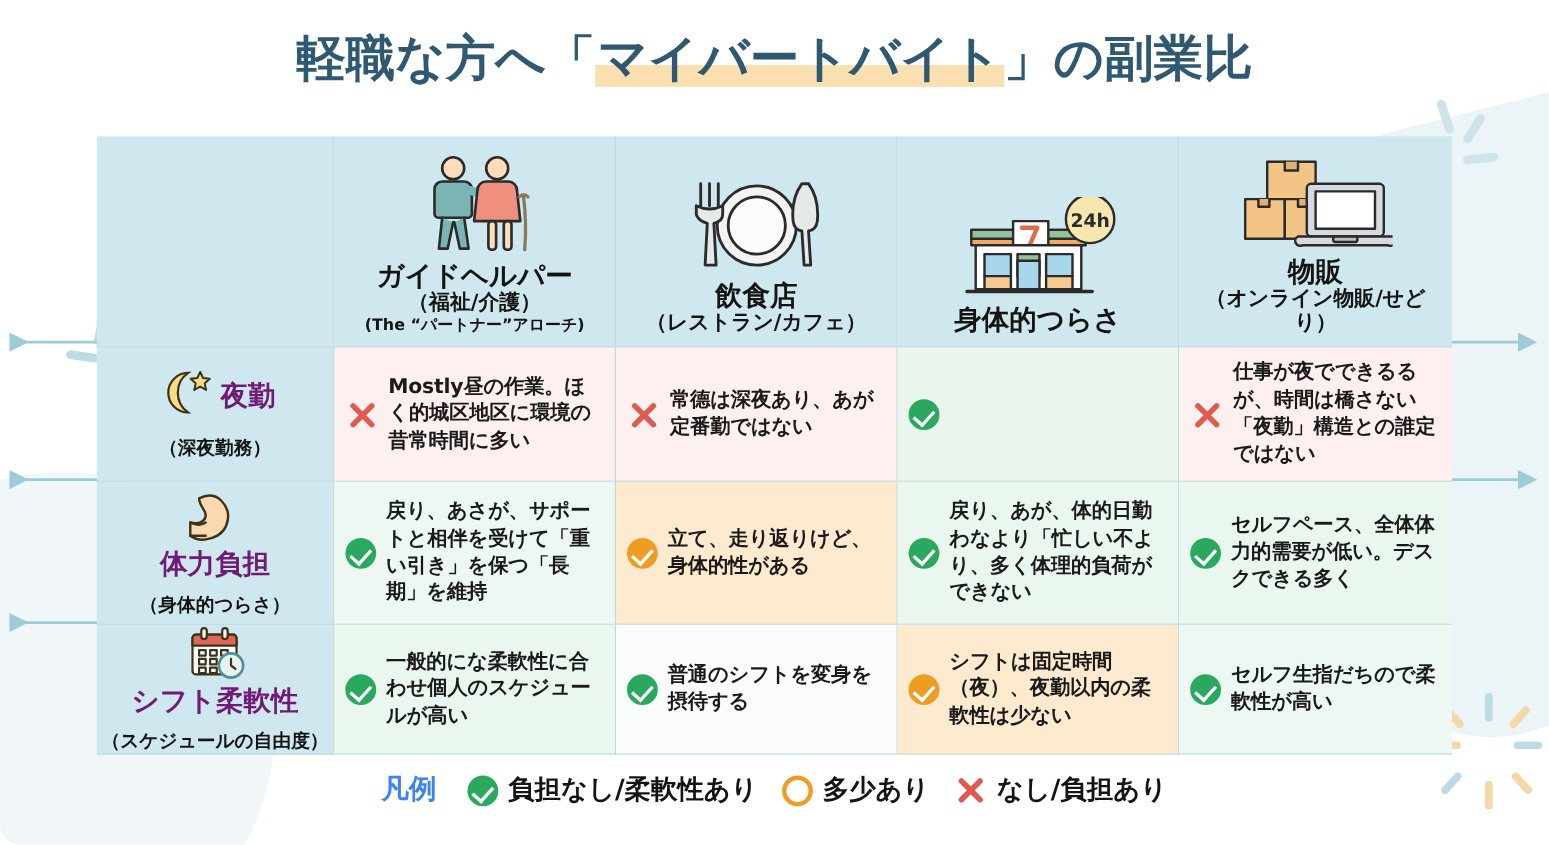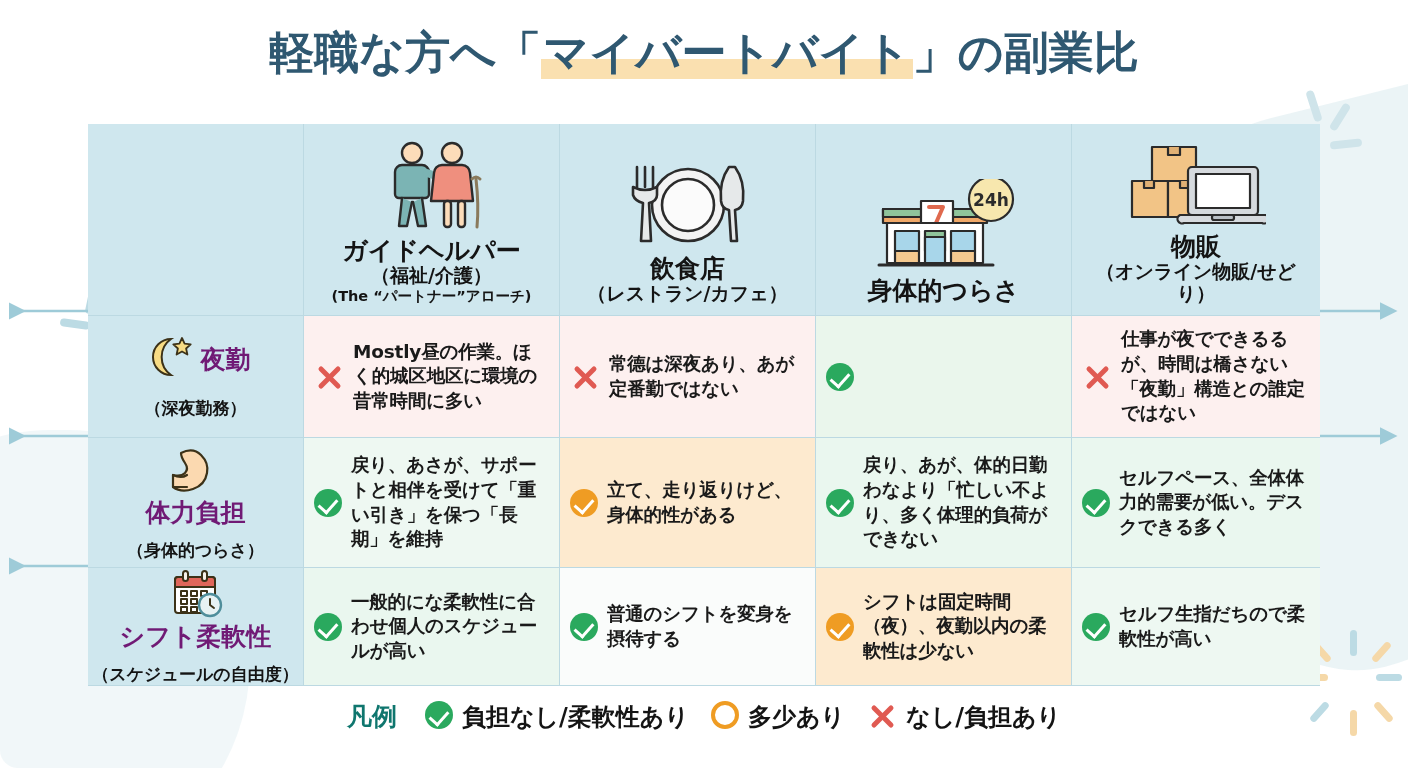--- a/index.html
+++ b/index.html
@@ -173,22 +173,22 @@
   .mark-x::before { transform: rotate(45deg); }
   .mark-x::after  { transform: rotate(-45deg); }
 
   
   .legend {
     position: absolute;
     left: 0; right: 0; top: 700px;
     display: flex; align-items: center; justify-content: center;
     gap: 22px; z-index: 6;
   }
-  .legend-title { font-size: 25px; font-weight: bold; color: #0f766e; margin-right: 6px; }
-  .legend-item { display: flex; align-items: flex-start; gap: 9px; }
+  .legend-title { font-size: 25px; font-weight: bold; color: #3b82f6; margin-right: 6px; }
+  .legend-item { display: flex; align-items: flex-end; gap: 9px; }
   .legend-label { font-size: 24px; font-weight: bold; color: #141414; }
   .ring {
     width: 28px; height: 28px; border-radius: 50%;
     border: 4px solid #ef9c23; background: transparent;
   }
 </style>
 </head>
 <body>
 
 <div id="stage">

